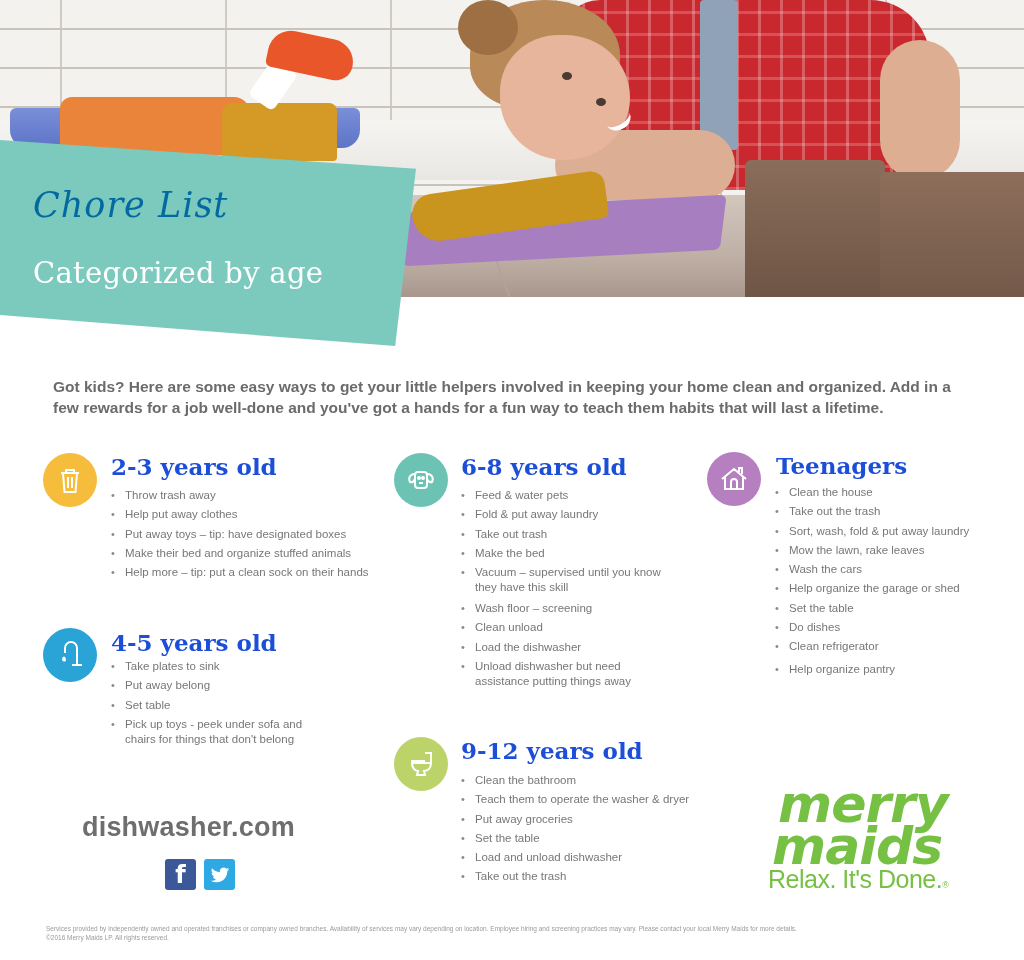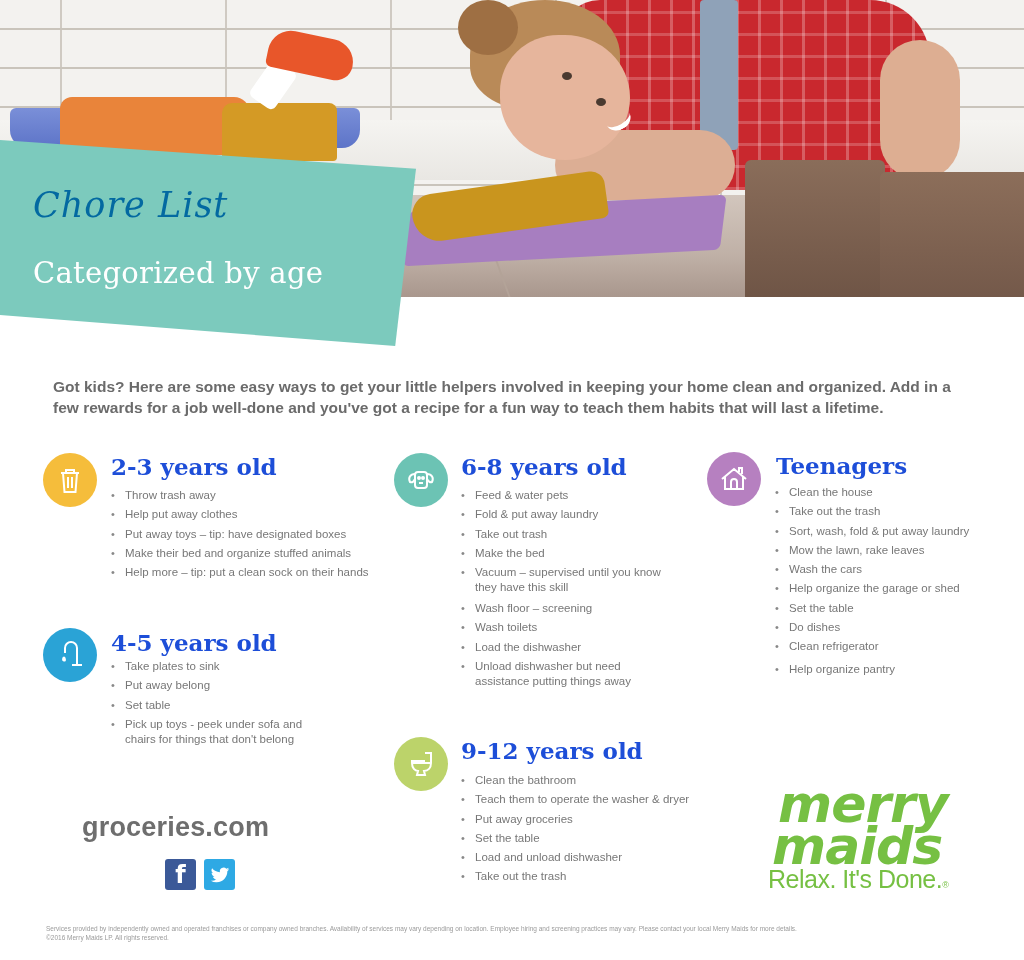--- a/index.html
+++ b/index.html
@@ -117,21 +117,21 @@
   <div class="towel"></div>
   <div class="glove"></div>
   <div class="box1"></div>
   <div class="box2"></div>
 </div>
 
 <div class="banner"></div>
 <div class="banner-title">Chore List</div>
 <div class="banner-subtitle">Categorized by age</div>
 
-<p class="intro">Got kids? Here are some easy ways to get your little helpers involved in keeping your home clean and organized. Add in a few rewards for a job well-done and you've got a recipe for a fun way to teach them habits that will last a lifetime.</p>
+<p class="intro">Got kids? Here are some easy ways to get your little helpers involved in keeping your home clean and organized. Add in a few rewards for a job well-done and you've got a hands for a fun way to teach them habits that will last a lifetime.</p>
 
 <div class="section">
   <div class="icon-circle" style="left:43px;top:453px;background:#f5bd3b;">
     <svg viewBox="0 0 32 32" fill="none" stroke="#fff" stroke-width="2">
       <path d="M7 9h18M12 9V6h8v3M9 9l1.5 19h11L23 9M14 13v11M18 13v11"></path>
     </svg>
   </div>
   <div class="sec-title" style="left:111px;top:453px;">2-3 years old</div>
   <ul class="sec-list" style="left:111px;top:486px;width:270px;">
     <li>Throw trash away</li>
@@ -168,21 +168,21 @@
     </svg>
   </div>
   <div class="sec-title" style="left:461px;top:453px;">6-8 years old</div>
   <ul class="sec-list" style="left:461px;top:486px;width:215px;">
     <li>Feed &amp; water pets</li>
     <li>Fold &amp; put away laundry</li>
     <li>Take out trash</li>
     <li>Make the bed</li>
     <li class="wrap">Vacuum – supervised until you know they have this skill</li>
     <li>Wash floor – screening</li>
-    <li>Wash toilets</li>
+    <li>Clean unload</li>
     <li>Load the dishwasher</li>
     <li class="wrap">Unload dishwasher but need assistance putting things away</li>
   </ul>
 </div>
 
 <div class="section">
   <div class="icon-circle" style="left:394px;top:737px;background:#bcd36a;">
     <svg viewBox="0 0 32 32" fill="none" stroke="#fff" stroke-width="2">
       <path d="M20 5h6v10M7 15h19c0 5-3 8-7 8l1 4h-8l1-4c-3 0-6-3-6-8zM7 15v-2h13"></path>
     </svg>
@@ -212,21 +212,21 @@
     <li>Mow the lawn, rake leaves</li>
     <li>Wash the cars</li>
     <li>Help organize the garage or shed</li>
     <li>Set the table</li>
     <li>Do dishes</li>
     <li>Clean refrigerator</li>
     <li style="margin-top:3px;">Help organize pantry</li>
   </ul>
 </div>
 
-<div class="site-url">groceries.com</div>
+<div class="site-url">dishwasher.com</div>
 <div class="social fb">
     <span>f</span>
   </div>
 <div class="social tw">
   <svg viewBox="0 0 24 24" width="22" height="22" fill="#fff">
     <path d="M22 5.8c-.7.3-1.5.5-2.3.6.8-.5 1.5-1.3 1.8-2.2-.8.5-1.7.8-2.6 1a4.1 4.1 0 0 0-7 3.7A11.6 11.6 0 0 1 3.4 4.6a4.1 4.1 0 0 0 1.3 5.5c-.7 0-1.3-.2-1.9-.5 0 2 1.4 3.7 3.3 4.1-.6.2-1.2.2-1.9.1.5 1.6 2 2.8 3.8 2.9A8.2 8.2 0 0 1 2 18.3 11.6 11.6 0 0 0 8.3 20c7.5 0 11.7-6.2 11.7-11.7v-.5c.8-.6 1.5-1.3 2-2z"></path>
   </svg>
 </div>
 
 <div class="logo-word" style="left:778px;top:778px;">merry</div>

